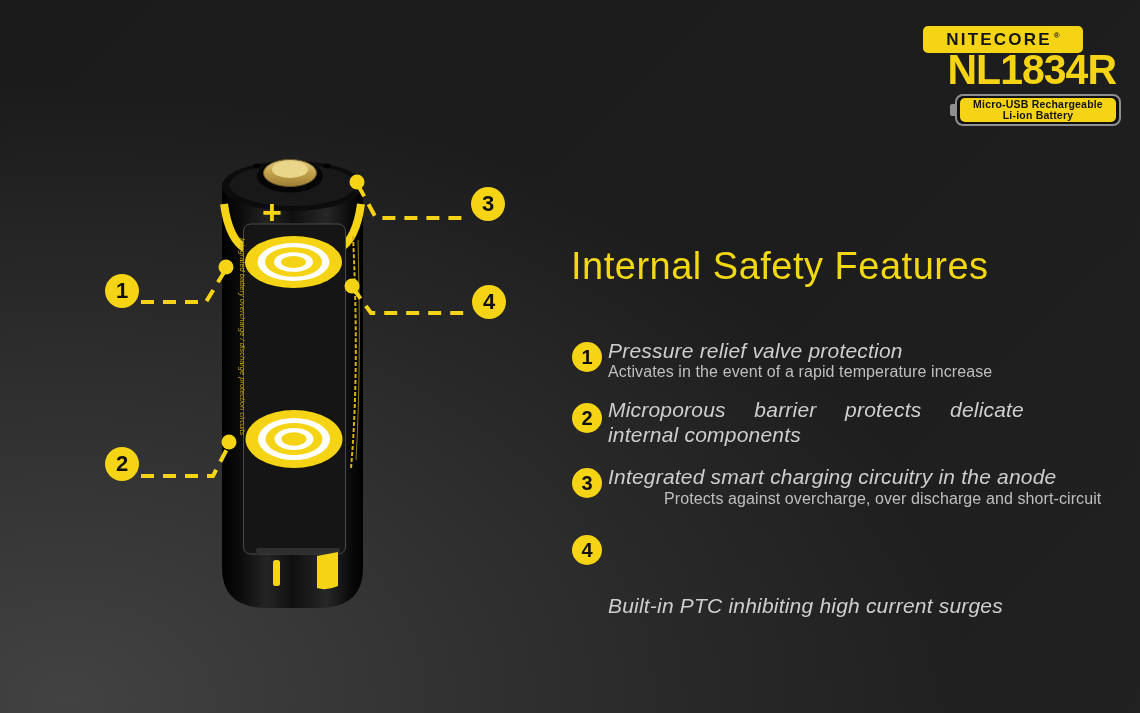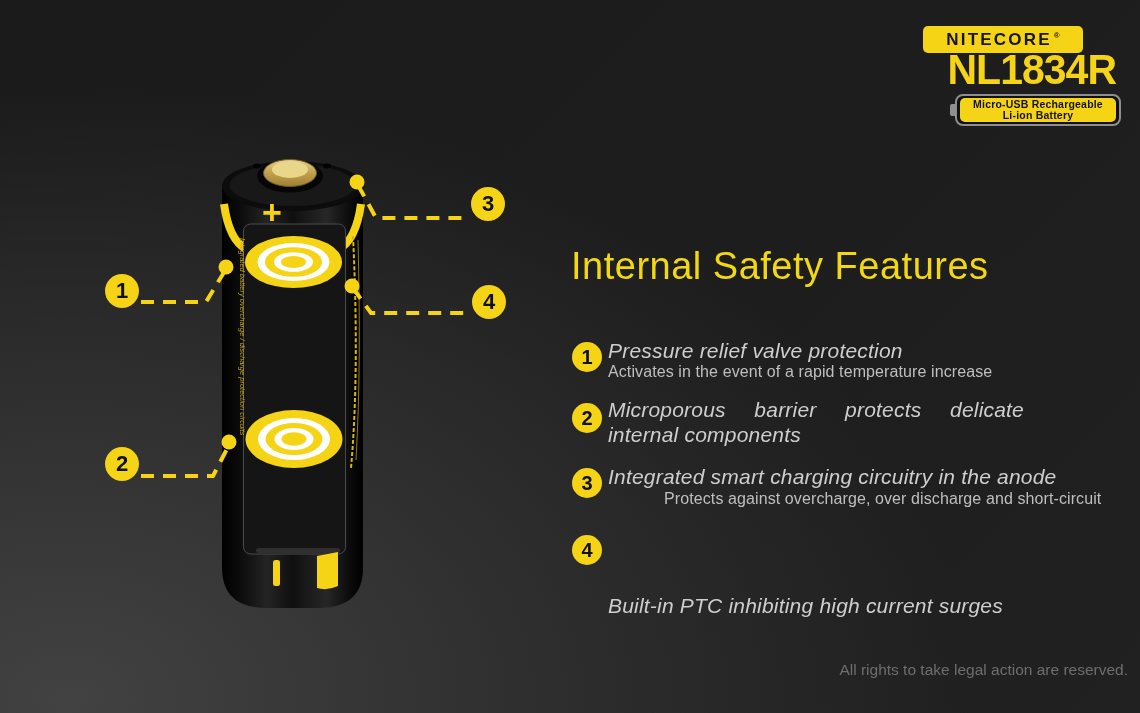--- a/index.html
+++ b/index.html
@@ -175,16 +175,15 @@
   <div class="f-heading justify2" style="left:608px; top:397px;">Microporous barrier protects delicate internal components</div>
 
   <div class="num-badge" style="left:572px; top:468px;">3</div>
   <div class="f-heading" style="left:608px; top:464px;">Integrated smart charging circuitry in the anode</div>
   <div class="f-sub" style="left:636px; top:490px;margin-left:28px;">Protects against overcharge, over discharge and short-circuit</div>
 
   <div class="num-badge" style="left:572px; top:535px;">4</div>
   <div class="f-heading" style="left:608px; top:569px;margin-top:24px;">Built-in PTC inhibiting high current surges</div>
 
   <div class="disclaimer">
-    <div>All rights to take legal action are reserved.</div>
   </div>
 
 </div>
 
 </body></html>

